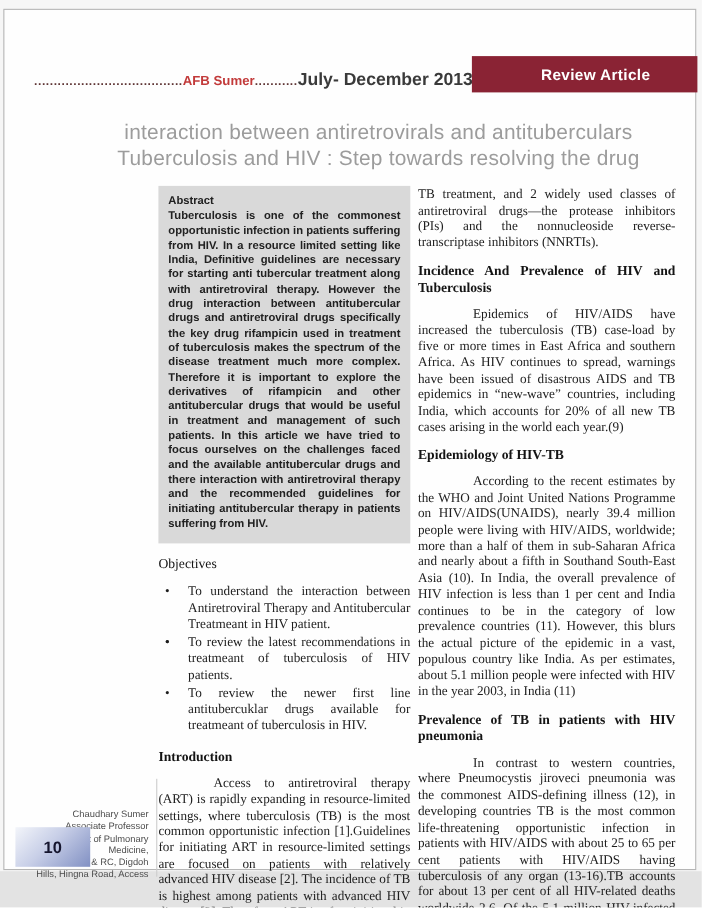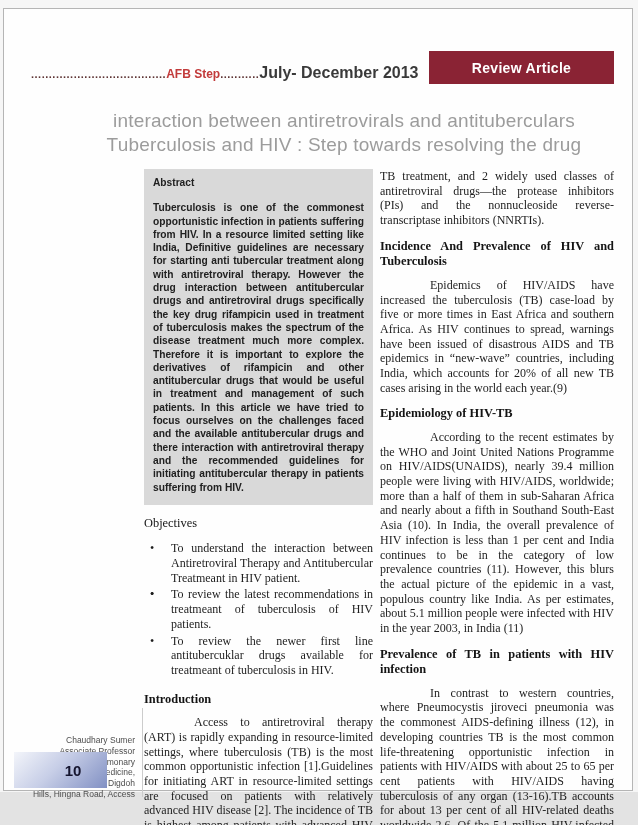--- a/index.html
+++ b/index.html
@@ -20,37 +20,37 @@
   .header-row {
     position:absolute; left:27px; top:55px; width:380px;
     font-size:11px; font-weight:bold; color:#5e3434; white-space:nowrap;
     letter-spacing:0.5px;
   }
   .journal-name { color:#c23a3a; font-size:12px; letter-spacing:0; }
   .issue-text { color:#3a3a3a; font-size:16px; letter-spacing:0; }
   .review-badge {
     position:absolute; left:425px; top:42px; width:185px; height:33px;
     background:#8a2334; color:#ffffff; display:flex; align-items:center; justify-content:center;
-    font-size:14px; font-weight:bold; letter-spacing:0.3px;
+    font-size:14px; font-weight:bold; letter-spacing:0.3px;padding-left:20px;
   }
   
   .title {
     position:absolute; left:80px; top:100px; width:520px; text-align:center;
     color:#9c9c9c; font-size:19px; line-height:23.5px; font-weight:normal;
     letter-spacing:0.2px;
   }
   
   .col-left  { position:absolute; left:140px; top:160px; width:229px; }
   .col-right { position:absolute; left:376px; top:160px; width:234px; }
   .abstract-box {
     background:#d9d9d9; padding:7px 9px 11px 9px; box-sizing:border-box;
     font-family:"Liberation Sans", sans-serif; font-weight:bold;
     font-size:10.2px; line-height:13.3px; text-align:justify; color:#212121;
   }
-  .abstract-head { margin-bottom:12px; }
+  .abstract-head { margin-bottom:1px; }
   .serif-text {
     font-family:Liberation Serif, serif; font-size:12px; line-height:14.7px;
     text-align:justify; color:#1d1d1d;
   }
   .section-heading {
     font-family:"Liberation Serif", serif; font-weight:bold; font-size:12.4px;
     line-height:15.5px; color:#141414; text-align:justify; margin:0 0 8px 0;
   }
   .mt-sect { margin-top:11px; }
   .para { margin:0; }
@@ -63,31 +63,31 @@
     position:absolute; left:0px; top:726px; width:131px; text-align:right;
     font-size:8.5px; line-height:10.8px; color:#4d4d4d;
   }
   .col-divider {
     position:absolute; left:138px; top:699px; width:1px; height:89px; background:#cccccc;
   }
   .page-num-box {
     position:absolute; left:10px; top:743px; width:68px; height:36px;
     background:linear-gradient(135deg,#f3f5fa 0%,#c7cee7 45%,#8190c3 100%);
     display:flex; align-items:center; justify-content:center;
-    font-size:15px; font-weight:bold; color:#15152e;padding-left:25px;
+    font-size:15px; font-weight:bold; color:#15152e;
   }
 </style>
 </head>
 <body>
 
 <div class="canvas">
   <div class="bottom-strip"></div>
   <div class="page">
 
-    <div class="header-row"><span>......................................</span><span class="journal-name">AFB Step</span><span>...........</span><span class="issue-text">July- December 2013</span></div>
+    <div class="header-row"><span>......................................</span><span class="journal-name">AFB Sumer</span><span>...........</span><span class="issue-text">July- December 2013</span></div>
     <div class="review-badge">
       <span>Review Article</span>
     </div>
 
     <div class="title">
       <div>interaction between antiretrovirals and antituberculars</div>
       <div>Tuberculosis and HIV : Step towards resolving the drug</div>
     </div>
 
     <div class="col-left">
@@ -122,21 +122,21 @@
 
     <div class="col-right">
       <p class="serif-text para">TB treatment, and 2 widely used classes of antiretroviral drugs—the protease inhibitors (PIs) and the nonnucleoside reverse-transcriptase inhibitors (NNRTIs).</p>
 
       <div class="section-heading mt-sect">Incidence And Prevalence of HIV and Tuberculosis</div>
       <p class="serif-text para indent">Epidemics of HIV/AIDS have increased the tuberculosis (TB) case-load by five or more times in East Africa and southern Africa. As HIV continues to spread, warnings have been issued of disastrous AIDS and TB epidemics in “new-wave” countries, including India, which accounts for 20% of all new TB cases arising in the world each year.(9)</p>
 
       <div class="section-heading mt-sect">Epidemiology of HIV-TB</div>
       <p class="serif-text para indent">According to the recent estimates by the WHO and Joint United Nations Programme on HIV/AIDS(UNAIDS), nearly 39.4 million people were living with HIV/AIDS, worldwide; more than a half of them in sub-Saharan Africa and nearly about a fifth in Southand South-East Asia (10). In India, the overall prevalence of HIV infection is less than 1 per cent and India continues to be in the category of low prevalence countries (11). However, this blurs the actual picture of the epidemic in a vast, populous country like India. As per estimates, about 5.1 million people were infected with HIV in the year 2003, in India (11)</p>
 
-      <div class="section-heading mt-sect">Prevalence of TB in patients with HIV infection</div>
+      <div class="section-heading mt-sect">Prevalence of TB in patients with HIV pneumonia</div>
       <p class="serif-text para indent">In contrast to western countries, where Pneumocystis jiroveci pneumonia was the commonest AIDS-defining illness (12), in developing countries TB is the most common life-threatening opportunistic infection in patients with HIV/AIDS with about 25 to 65 per cent patients with HIV/AIDS having tuberculosis of any organ (13-16).TB accounts for about 13 per cent of all HIV-related deaths worldwide 2,6. Of the 5.1 million HIV-infected people in India, about half of them are co-infected with M. tuberculosis; approximately 200,000 of these coinfected persons will develop active TB each year in</p>
     </div>
 
     <div class="col-divider"></div>
     <div class="author-block">
       <div>Chaudhary Sumer</div>
       <div>Associate Professor</div>
       <div>Department of Pulmonary</div>
       <div>Medicine,</div>
       <div>NKPSIMS &amp; RC, Digdoh</div>

